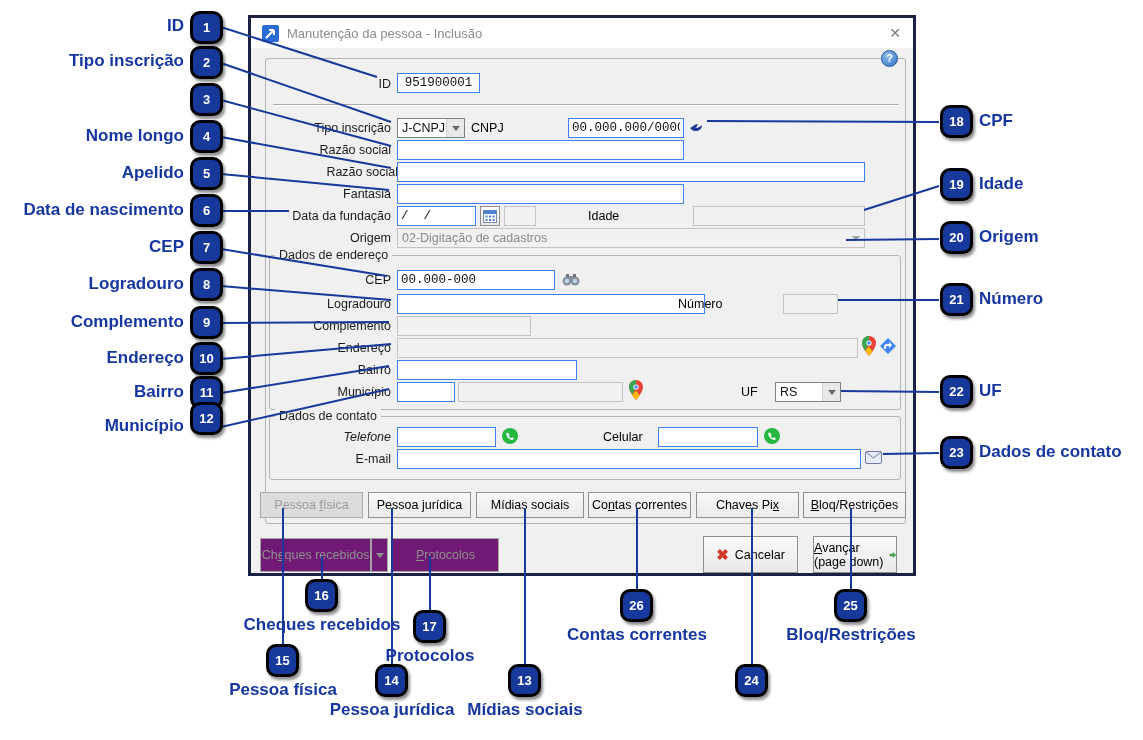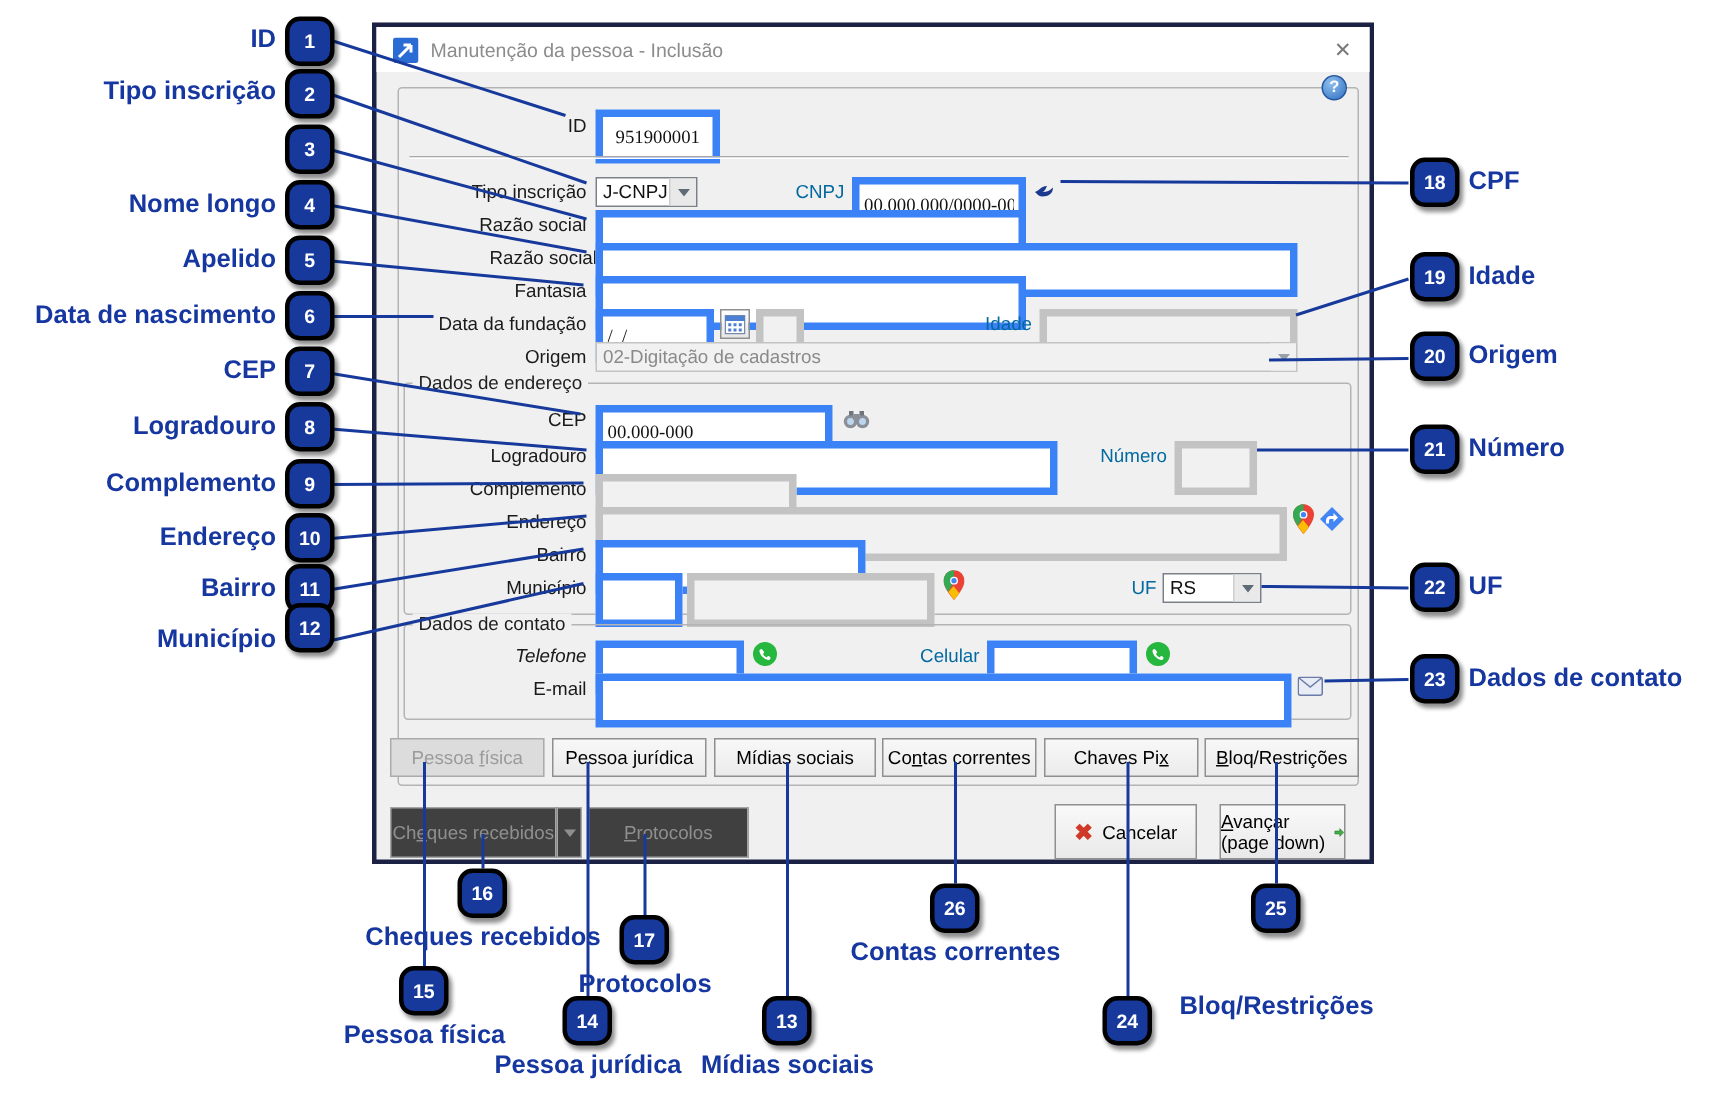--- a/index.html
+++ b/index.html
@@ -13,23 +13,23 @@
   .win-title{position:absolute;left:36px;top:8px;font-size:13px;color:#8c8c8c;}
   .win-close{position:absolute;right:12px;top:7px;font-size:14px;color:#7a7a7a;cursor:default;}
 
   
   .grp{position:absolute;border:1px solid #b4b4b4;border-radius:3px;box-sizing:border-box;}
   .grp-title{position:absolute;font-size:12.5px;color:#1f1f1f;background:#f0f0f0;padding:0 4px;z-index:3;}
 
   .sep{position:absolute;border-top:1px solid #a9a9a9;border-bottom:1px solid #ffffff;height:0;}
 
   .lbl{position:absolute;width:140px;left:0;text-align:right;font-size:12.5px;color:#1a1a1a;height:18px;line-height:18px;}
-  .lbl2{position:absolute;text-align:right;font-size:12.5px;color:#0369a1;height:18px;line-height:18px;}
-
-  .in{position:absolute;height:36px;border:5px solid #3b82f6;background:#fff;font-family:Liberation Serif, serif;
+  .lbl2{position:absolute;font-size:12.5px;color:#000000;height:18px;line-height:18px;}
+
+  .in{position:absolute;height:20px;border:1px solid #3b82f6;background:#fff;font-family:Liberation Mono, monospace;
       font-size:12.5px;color:#111;padding:0 3px;box-sizing:border-box;}
   .in.dis{background:#f1f1f1;border-color:#c3c3c3;color:#8a8a8a;}
   .in.center{text-align:center;}
 
   .combo{position:absolute;height:20px;background:#fff;border:1px solid #7b7f88;display:flex;align-items:center;box-sizing:border-box;}
   .combo .val{flex:1;padding:0 4px;font-size:12.5px;color:#111;white-space:nowrap;overflow:hidden;}
   .combo .dd{width:17px;align-self:stretch;display:flex;align-items:center;justify-content:center;background:#e9e9e9;border-left:1px solid #cfcfcf;}
   .combo.dis{background:#f1f1f1;border-color:#c3c3c3;}
   .combo.dis .val{color:#8a8a8a;}
   .combo.dis .dd{background:#f1f1f1;border-left:none;}
@@ -38,21 +38,21 @@
 
   .iconbtn{position:absolute;width:20px;height:20px;background:linear-gradient(#fdfdfd,#e7e7e7);border:1px solid #8f8f8f;
            box-sizing:border-box;display:flex;align-items:center;justify-content:center;padding:0;}
 
   .tabbtn{position:absolute;top:474px;height:26px;background:linear-gradient(#f8f8f8,#ebebeb);border:1px solid #8f8f8f;
           box-sizing:border-box;font-size:12.5px;color:#000;display:flex;align-items:center;justify-content:center;white-space:pre;}
   .tabbtn.dis{background:#dcdcdc;color:#9b9b9b;border-color:#ababab;}
 
   .btn{position:absolute;background:linear-gradient(#f9f9f9,#e9e9e9);border:1px solid #8f8f8f;box-sizing:border-box;
        font-size:12.5px;color:#000;display:flex;align-items:center;justify-content:center;white-space:pre;}
-  .btn.dis{background:#404040;color:#8f8f8f;border-color:#a5a5a5;}
+  .btn.dis{background:#701a75;color:#8f8f8f;border-color:#a5a5a5;}
   .ac{text-decoration:underline;}
 
   .help-icon{position:absolute;width:17px;height:17px;border-radius:50%;
              background:radial-gradient(circle at 35% 30%,#8fc0ee,#2f6fc1);border:1px solid #2456a0;box-sizing:border-box;
              color:#fff;font-size:11px;font-weight:bold;text-align:center;line-height:15px;z-index:4;}
 
   
   .overlay{position:absolute;left:0;top:0;width:1143px;height:740px;z-index:40;pointer-events:none;}
   .ln{stroke:#16399b;stroke-width:2;fill:none;}
 
@@ -365,15 +365,15 @@
   <div class="badge" style="left:620px;top:589px;">
       <span>26</span>
     </div>
   <div class="ann-label ann-bottom" style="left:532px;top:625px;">Contas correntes</div>
   <div class="badge" style="left:735px;top:664px;">
       <span>24</span>
     </div>
   <div class="badge" style="left:834px;top:589px;">
       <span>25</span>
     </div>
-  <div class="ann-label ann-bottom" style="left:746px;top:625px;margin-top:36px;">Bloq/Restrições</div>
+  <div class="ann-label ann-bottom" style="left:746px;top:625px;">Bloq/Restrições</div>
 
 </div>
 
 </body></html>

